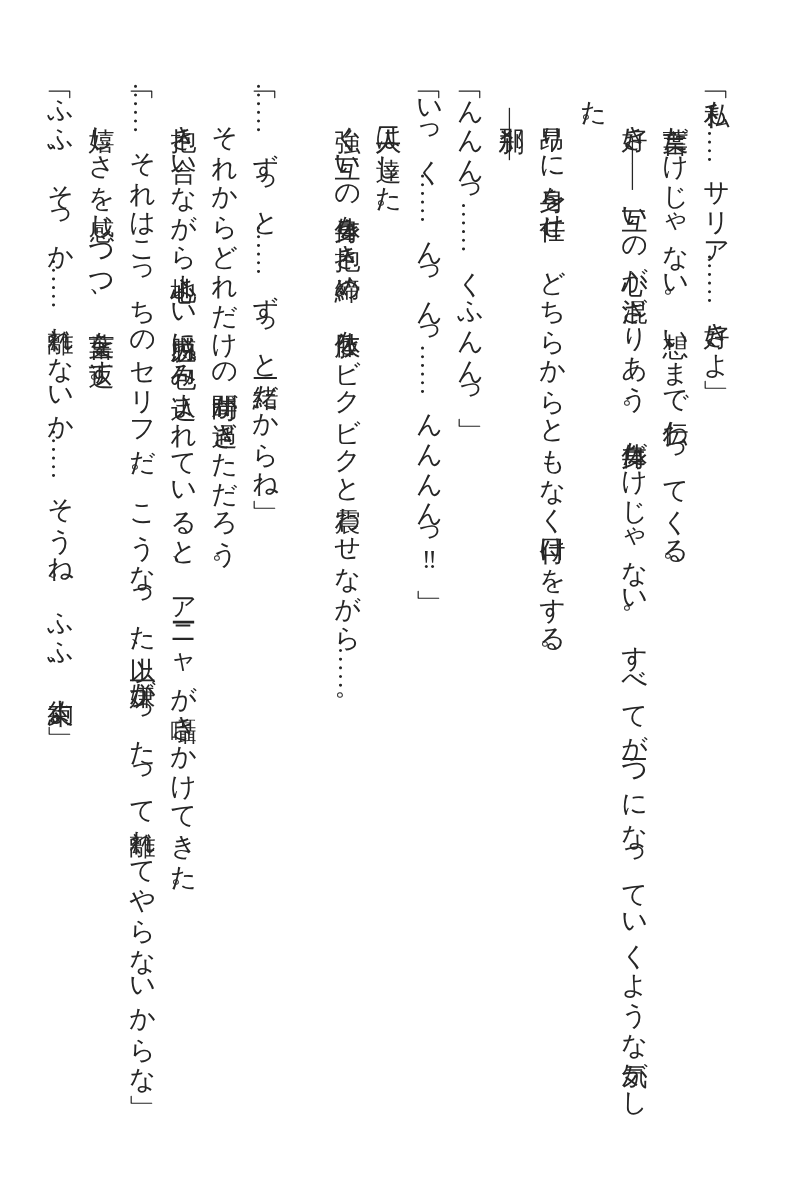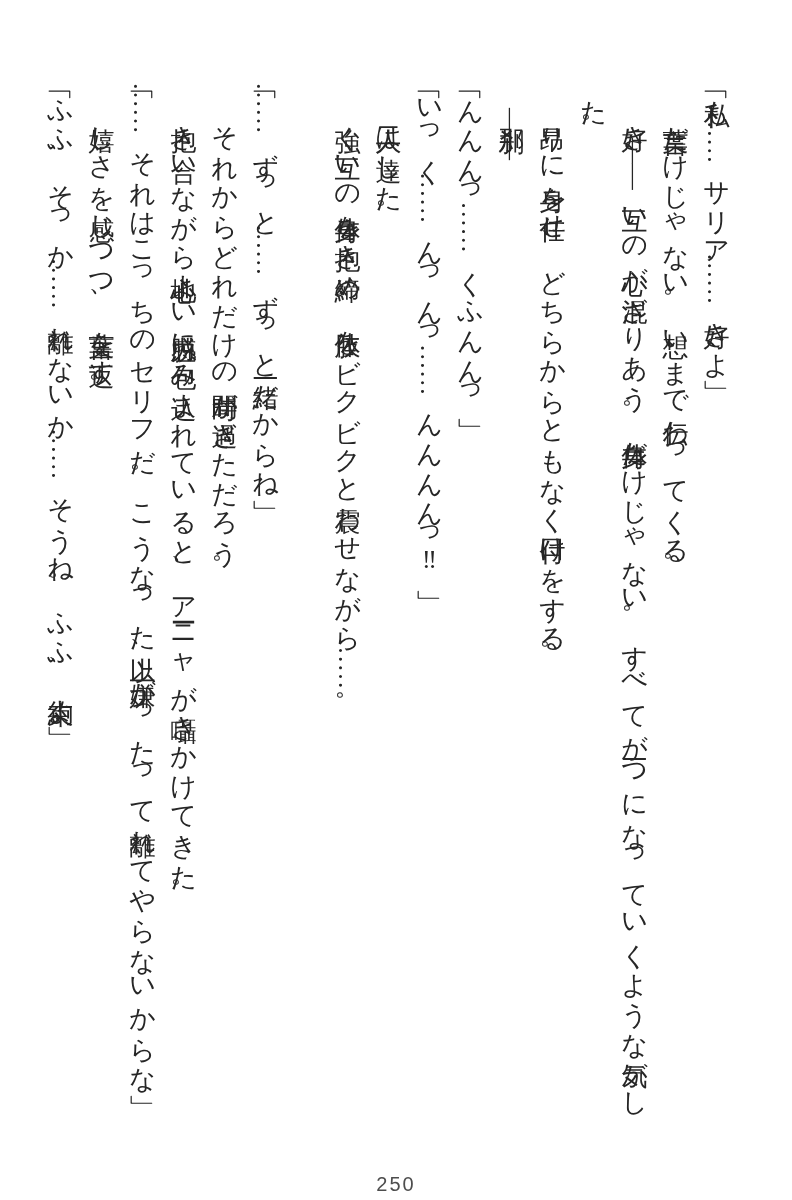--- a/index.html
+++ b/index.html
@@ -74,15 +74,14 @@
     <p class="narration">二人は達した。</p>
     <p class="narration">強く互いの身体を抱き締め、肢体をビクビクと震わせながら……。</p>
     <p class="dialogue scene-gap">「……ずっと……ずっと一緒だからね」</p>
     <p class="narration">それからどれだけの時間が過ぎただろう。</p>
     <p class="narration">抱き合いながら心地よい脱力感に包み込まれていると、アーニャが囁きかけてきた。</p>
     <p class="dialogue">「……それはこっちのセリフだ。こうなった以上、嫌がったって離れてやらないからな」</p>
     <p class="narration">嬉しさを感じつつ、言葉を返す。</p>
     <p class="dialogue">「ふふ、そっか……離れないか……そうね。ふふ、約束よ」</p>
   </div>
 
-  <div class="page-number">250</div>
 
 </div>
 
 </body></html>

